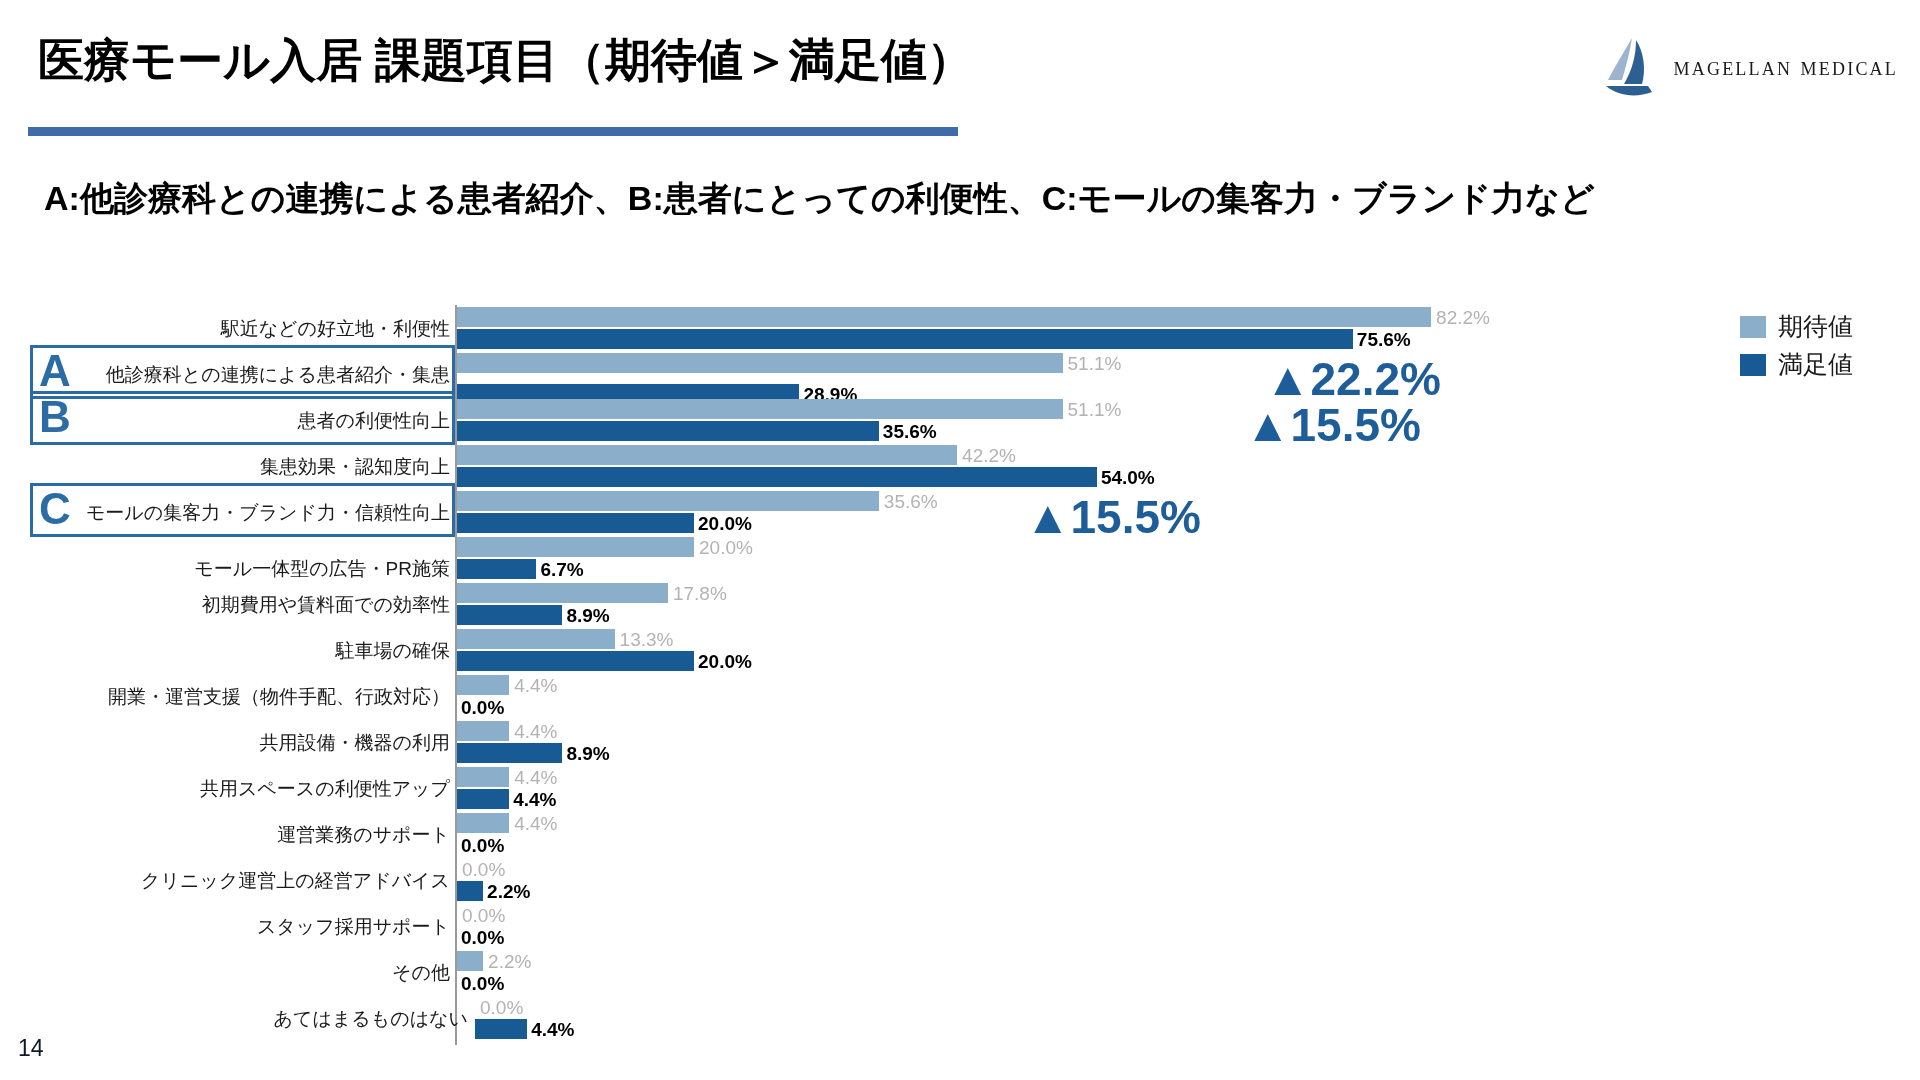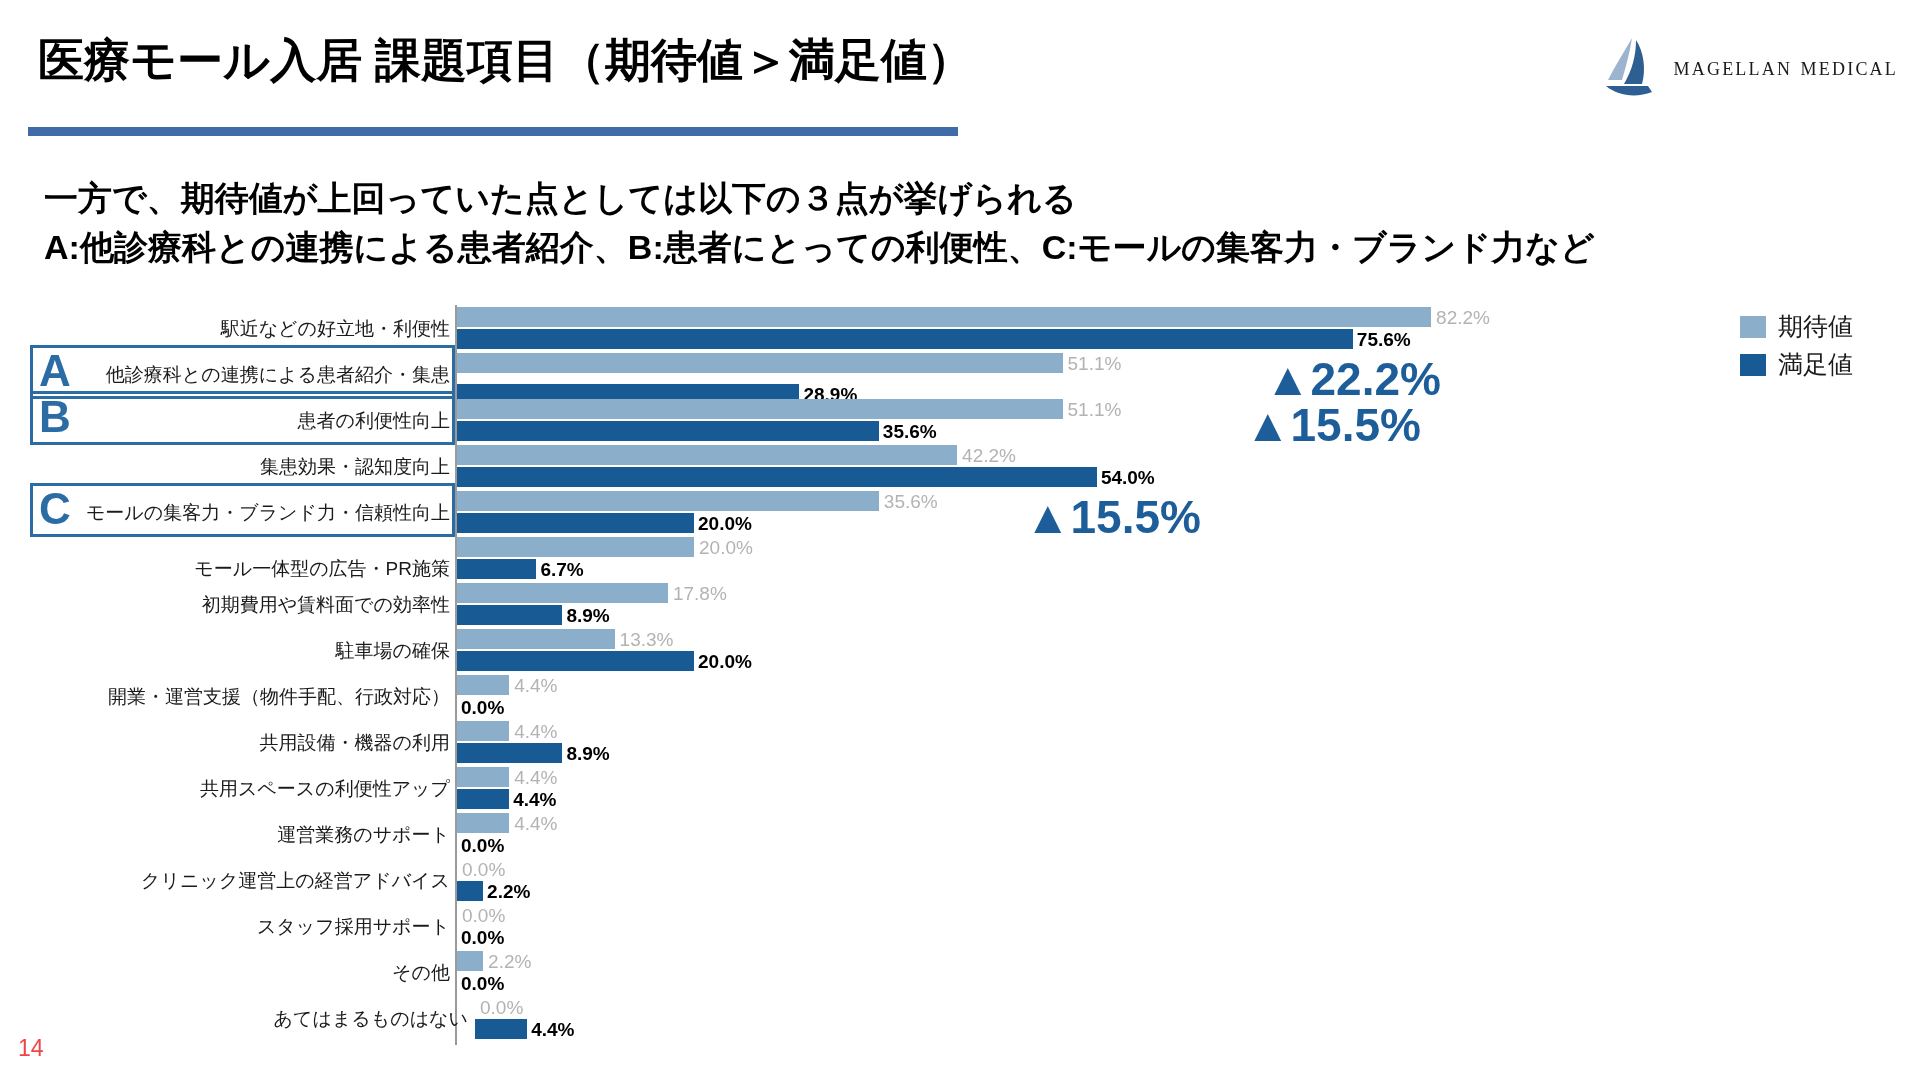--- a/index.html
+++ b/index.html
@@ -166,40 +166,39 @@
   .legend-swatch.expect { background: #8bafcb; }
   .legend-swatch.satisf { background: #175a94; }
   .legend-label { font-size: 25px; color: #1a1a1a; white-space: nowrap; }
 
   
   #page-number {
     position: absolute;
     left: 18px;
     bottom: 18px;
     font-size: 23px;
-    color: #ef4444;
+    color: #0f172a;
   }
 </style>
 </head>
 <body>
 
 <div id="slide-title">医療モール入居 課題項目（期待値＞満足値）</div>
 <div id="title-rule"></div>
 
 <div id="logo">
   <svg id="logo-mark" viewBox="0 0 58 62">
     <path d="M30 2 C22 16 13 30 6 44 L20 44 C24 30 28 16 30 2 Z" fill="#9db4ce"></path>
     <path d="M34 4 C34 20 30 34 22 48 L40 48 C44 34 42 16 34 4 Z" fill="#2e5f93"></path>
     <path d="M4 50 C16 60 34 62 50 56 L46 50 Z" fill="#2e5f93"></path>
   </svg>
   <div id="logo-text">Magellan Medical</div>
 </div>
 
 <div id="subtitle">
-  <div>一方で、期待値が上回っていた点としては以下の３点が挙げられる</div>
   <div>A:他診療科との連携による患者紹介、B:患者にとっての利便性、C:モールの集客力・ブランド力など</div>
 </div>
 
 <div id="chart">
   <div id="axis-line"></div>
   <div id="rows">
       <div class="row" style="top: 2px; height: 46px;">
         <div class="cat-label" style="top: 12px;">駅近などの好立地・利便性</div>
         <div class="bars">
           <div class="bar-wrap" style="position: absolute; top: 0px; left: 0px; height: 20px; width: 1200px;">

